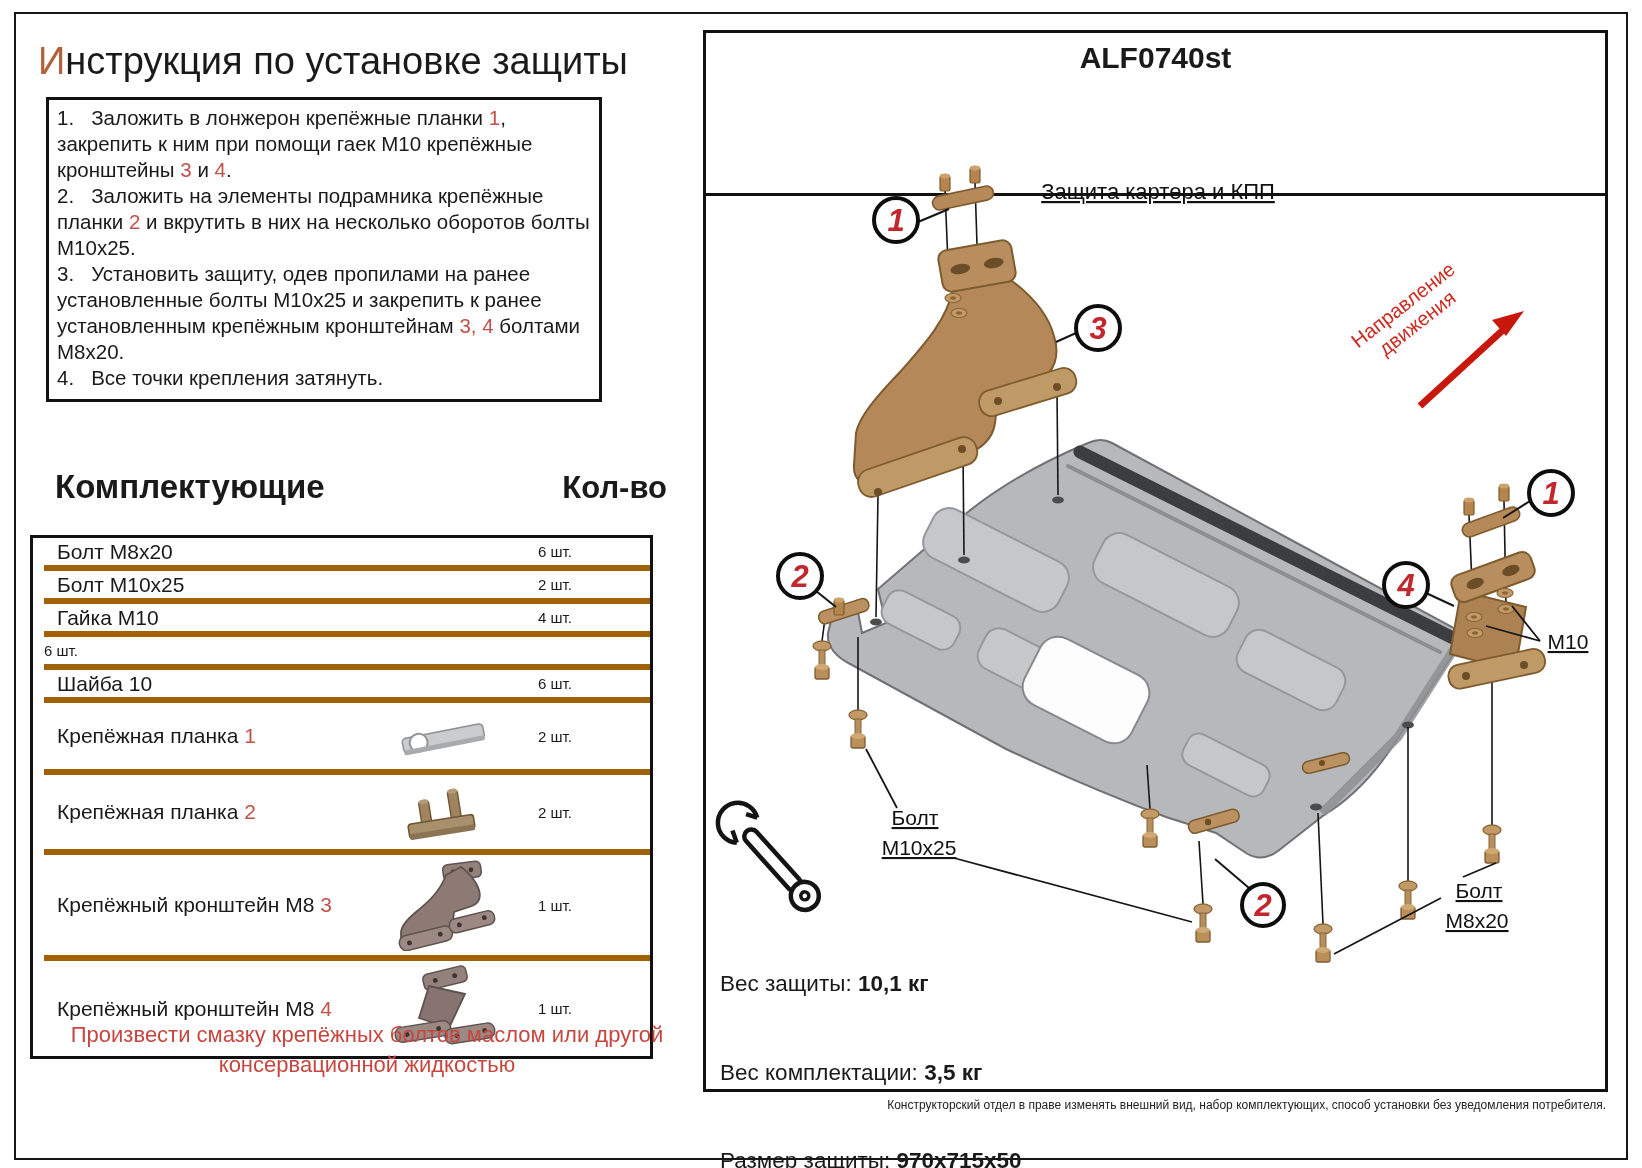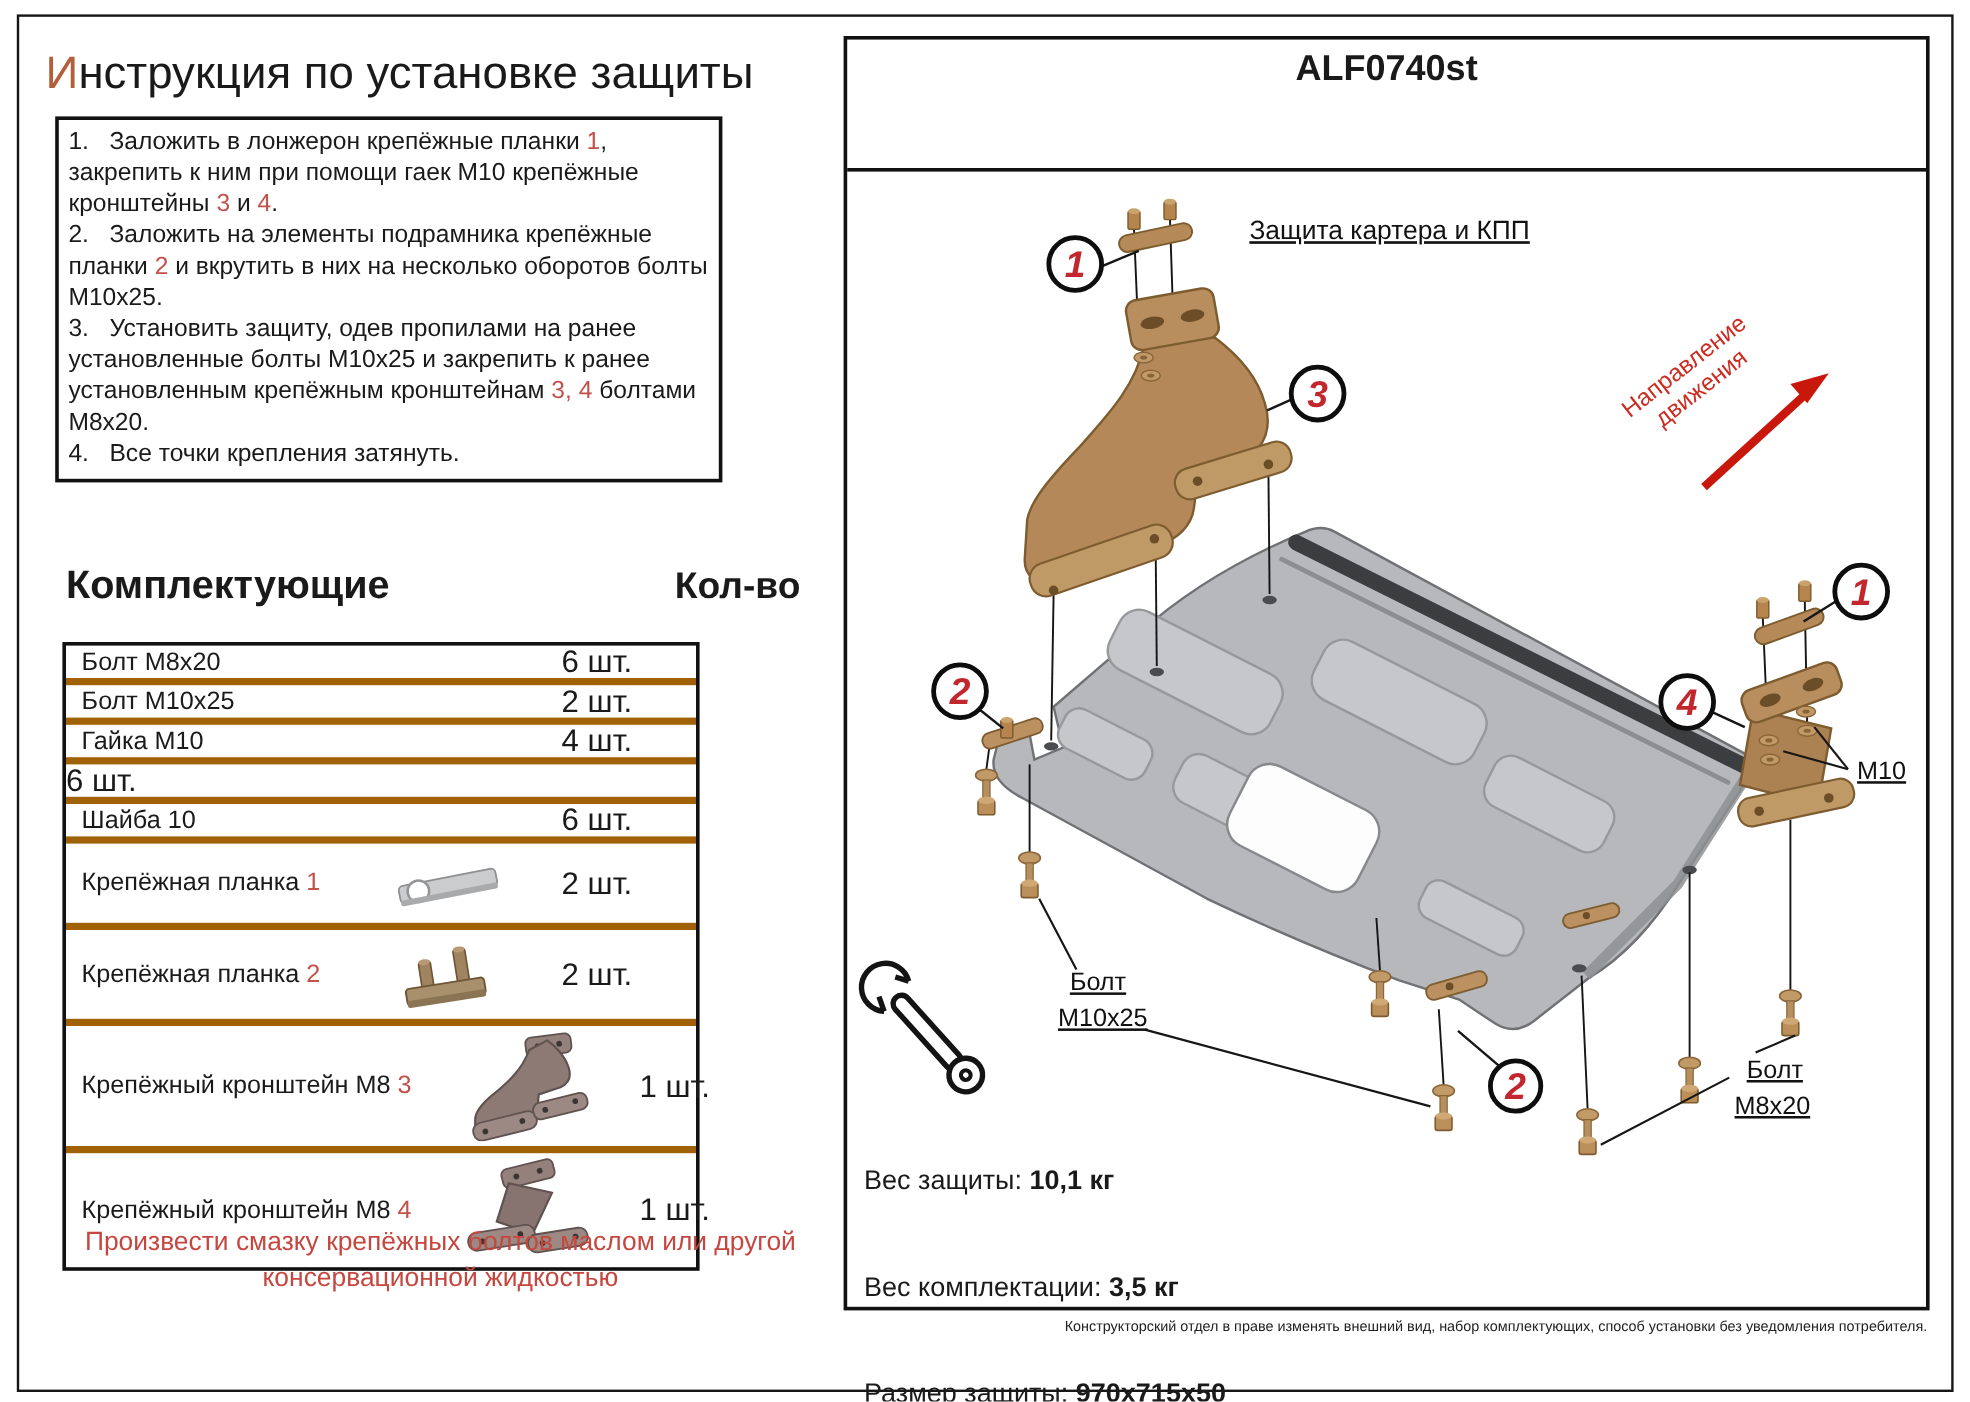--- a/index.html
+++ b/index.html
@@ -10,32 +10,32 @@
   
   .main-title{left:38px;top:40px;font-size:38px;letter-spacing:0px;white-space:nowrap;}
   .main-title .cap{color:#b2603a;}
   .instr-box{left:46px;top:97px;width:556px;min-height:248px;border:3px solid #111;
              box-sizing:border-box;padding:5px 8px 8px 8px;}
   .instr-box p{margin:0;font-size:20.5px;line-height:26px;white-space:pre-wrap;}
   .red{color:#c0524a;}
   .comp-head{left:55px;top:468px;width:612px;display:flex;justify-content:space-between;align-items:baseline;}
   .comp-title{font-size:33px;font-weight:bold;}
   .comp-qty{font-size:31px;font-weight:bold;}
-  .comp-table{left:52px;top:535px;width:531px;border:3px solid #111;box-sizing:border-box;}
+  .comp-table{left:30px;top:535px;width:623px;border:3px solid #111;box-sizing:border-box;padding-left:11px;}
   .trow{display:flex;align-items:center;border-top:6px solid #a16207;}
   .trow:first-child{border-top:none;}
   .trow .lbl{flex:1;font-size:21px;padding-left:13px;white-space:pre;}
-  .trow .qty{flex:0 0 112px;font-size:26px;}
+  .trow .qty{flex:0 0 112px;font-size:15px;}
   .trow .pic{flex:0 0 190px;display:flex;justify-content:center;align-items:center;}
   .h-s{height:27px;}
   .lube-note{left:46px;top:1020px;width:642px;text-align:center;font-size:22px;
              line-height:30px;color:#c5473f;}
   
   .panel{left:703px;top:30px;width:905px;height:1062px;border:3px solid #111;box-sizing:border-box;}
-  .panel-header{position:absolute;left:0;top:0;width:100%;height:110px;border-bottom:3px solid #111;box-sizing:border-box;}
+  .panel-header{position:absolute;left:0;top:0;width:100%;height:163px;border-bottom:3px solid #111;box-sizing:border-box;}
   .part-code{position:absolute;left:0;top:8px;width:100%;text-align:center;font-size:30px;font-weight:bold;}
   .hdr-rows{position:absolute;left:48px;right:14px;top:46px;font-size:21px;line-height:29px;}
   .hdr-row{display:flex;}
   .hdr-row .model{flex:0 0 278px;}
   .hdr-row .years{flex:1;}
   .hdr-row .engine{text-align:right;}
   .diagram-svg{position:absolute;left:0;top:132px;}
   .specs{left:720px;top:910px;font-size:22.5px;line-height:29.5px;white-space:pre;}
   .footnote{right:36px;top:1098px;font-size:12px;color:#222;margin-left:36px;}
   svg text{font-family:"Liberation Sans",sans-serif;}

